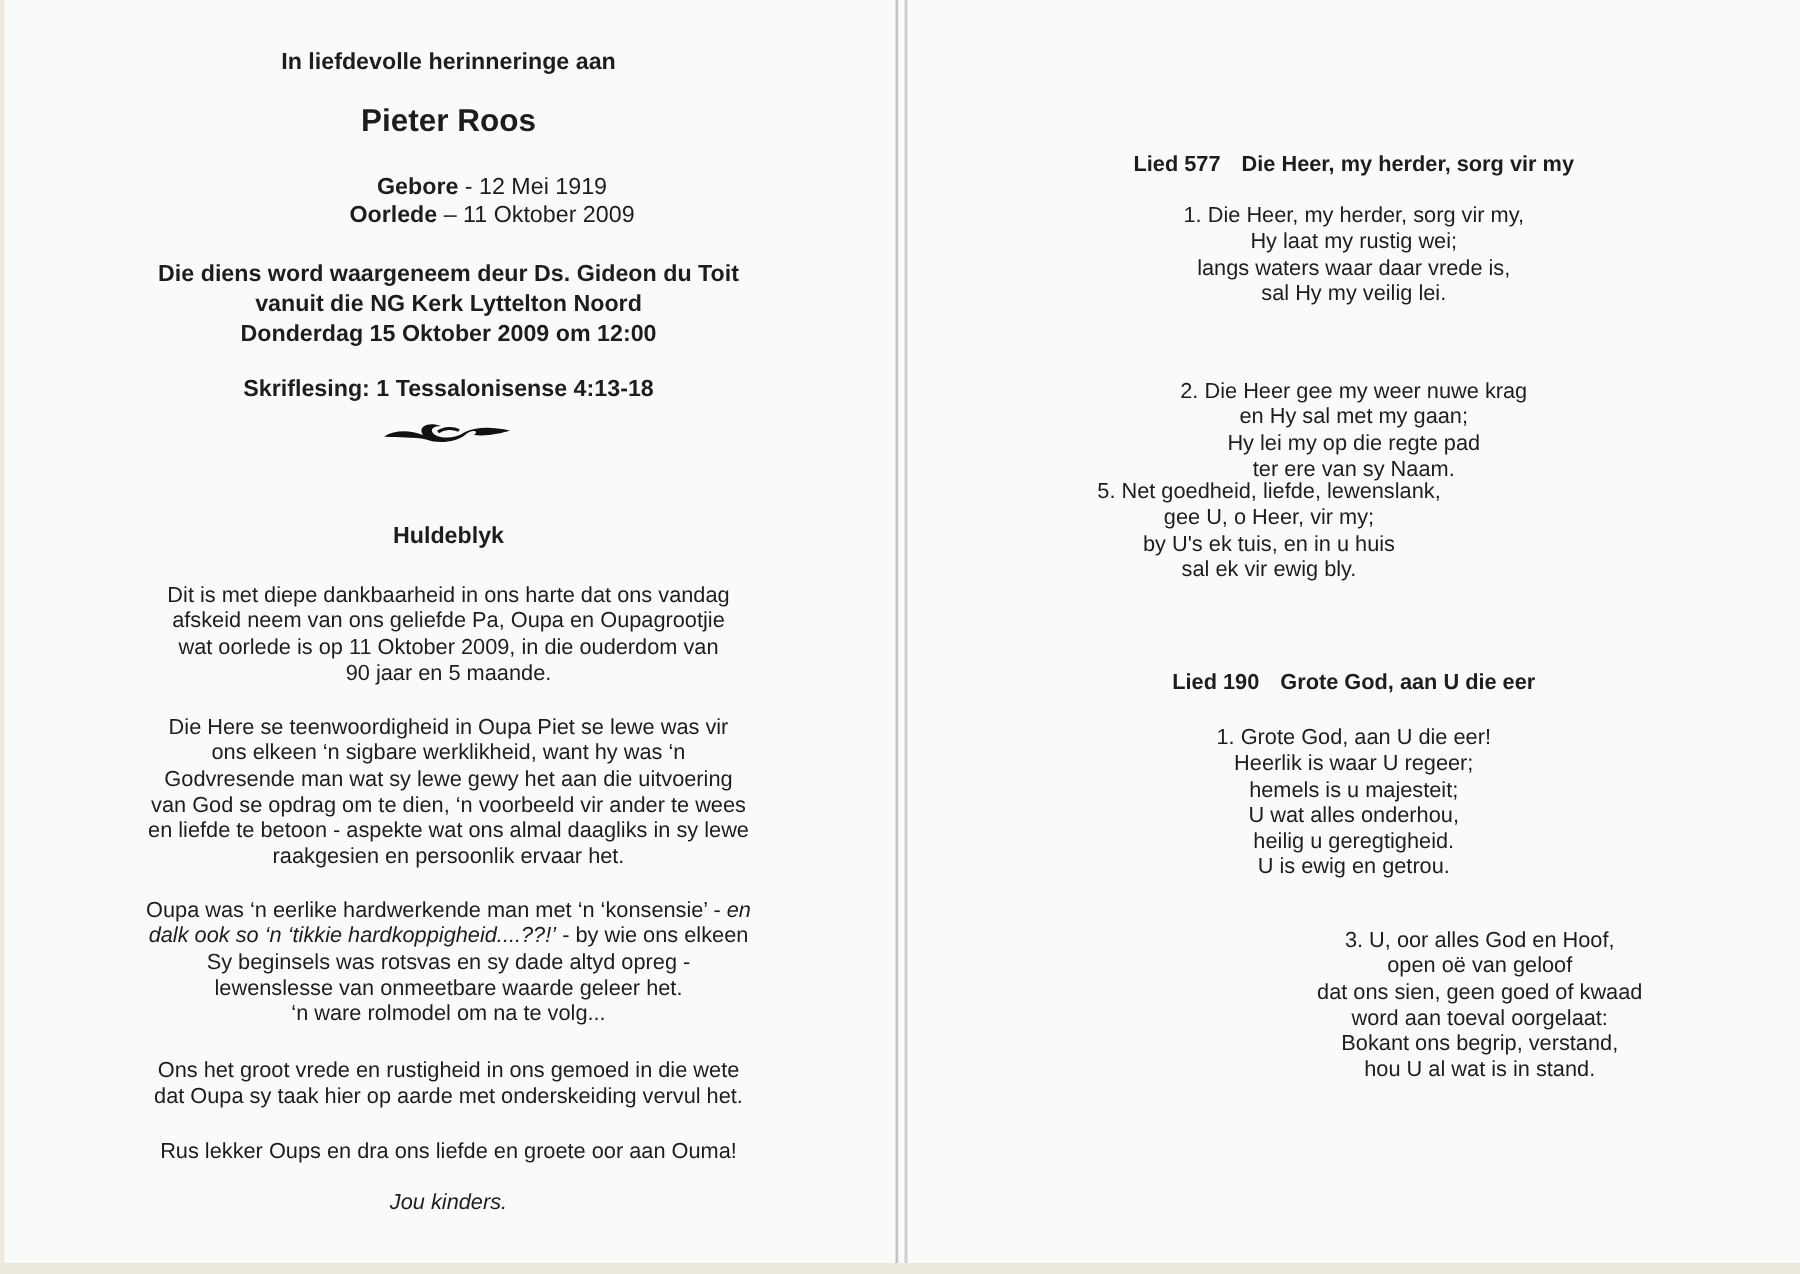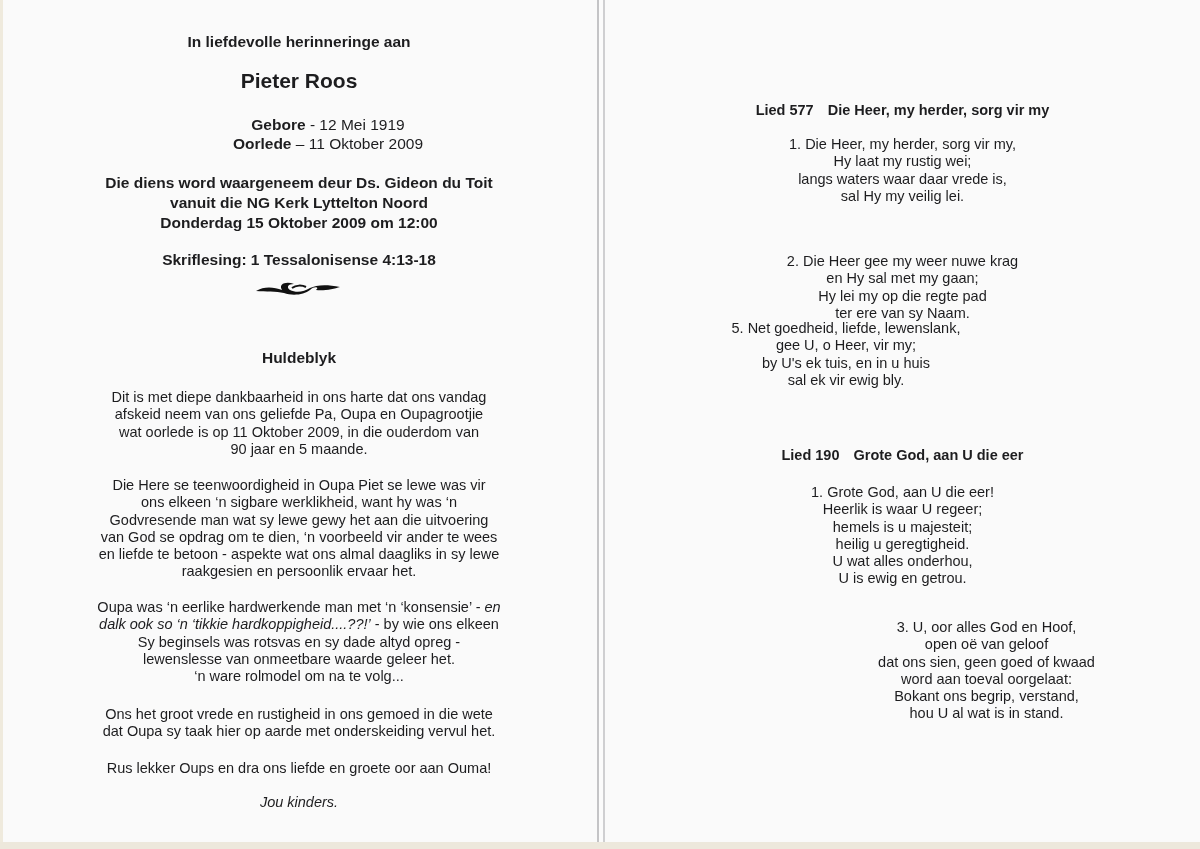--- a/index.html
+++ b/index.html
@@ -129,22 +129,22 @@
 </div>
 
 <div class="center hymn-title" style="left:605px; width:595px; top:447px;">
   <span class="num">Lied 190</span><span>Grote God, aan U die eer</span>
 </div>
 
 <div class="center verse" style="left:605px; width:595px; top:484px;">
   <div>1. Grote God, aan U die eer!</div>
   <div>Heerlik is waar U regeer;</div>
   <div>hemels is u majesteit;</div>
+  <div>U wat alles onderhou,</div>
   <div>heilig u geregtigheid.</div>
-  <div>U wat alles onderhou,</div>
   <div>U is ewig en getrou.</div>
 </div>
 
 <div class="center verse" style="left:605px; width:699px; top:619px;padding-left:32px;">
   <div>3. U, oor alles God en Hoof,</div>
   <div>open oë van geloof</div>
   <div>dat ons sien, geen goed of kwaad</div>
   <div>word aan toeval oorgelaat:</div>
   <div>Bokant ons begrip, verstand,</div>
   <div>hou U al wat is in stand.</div>

